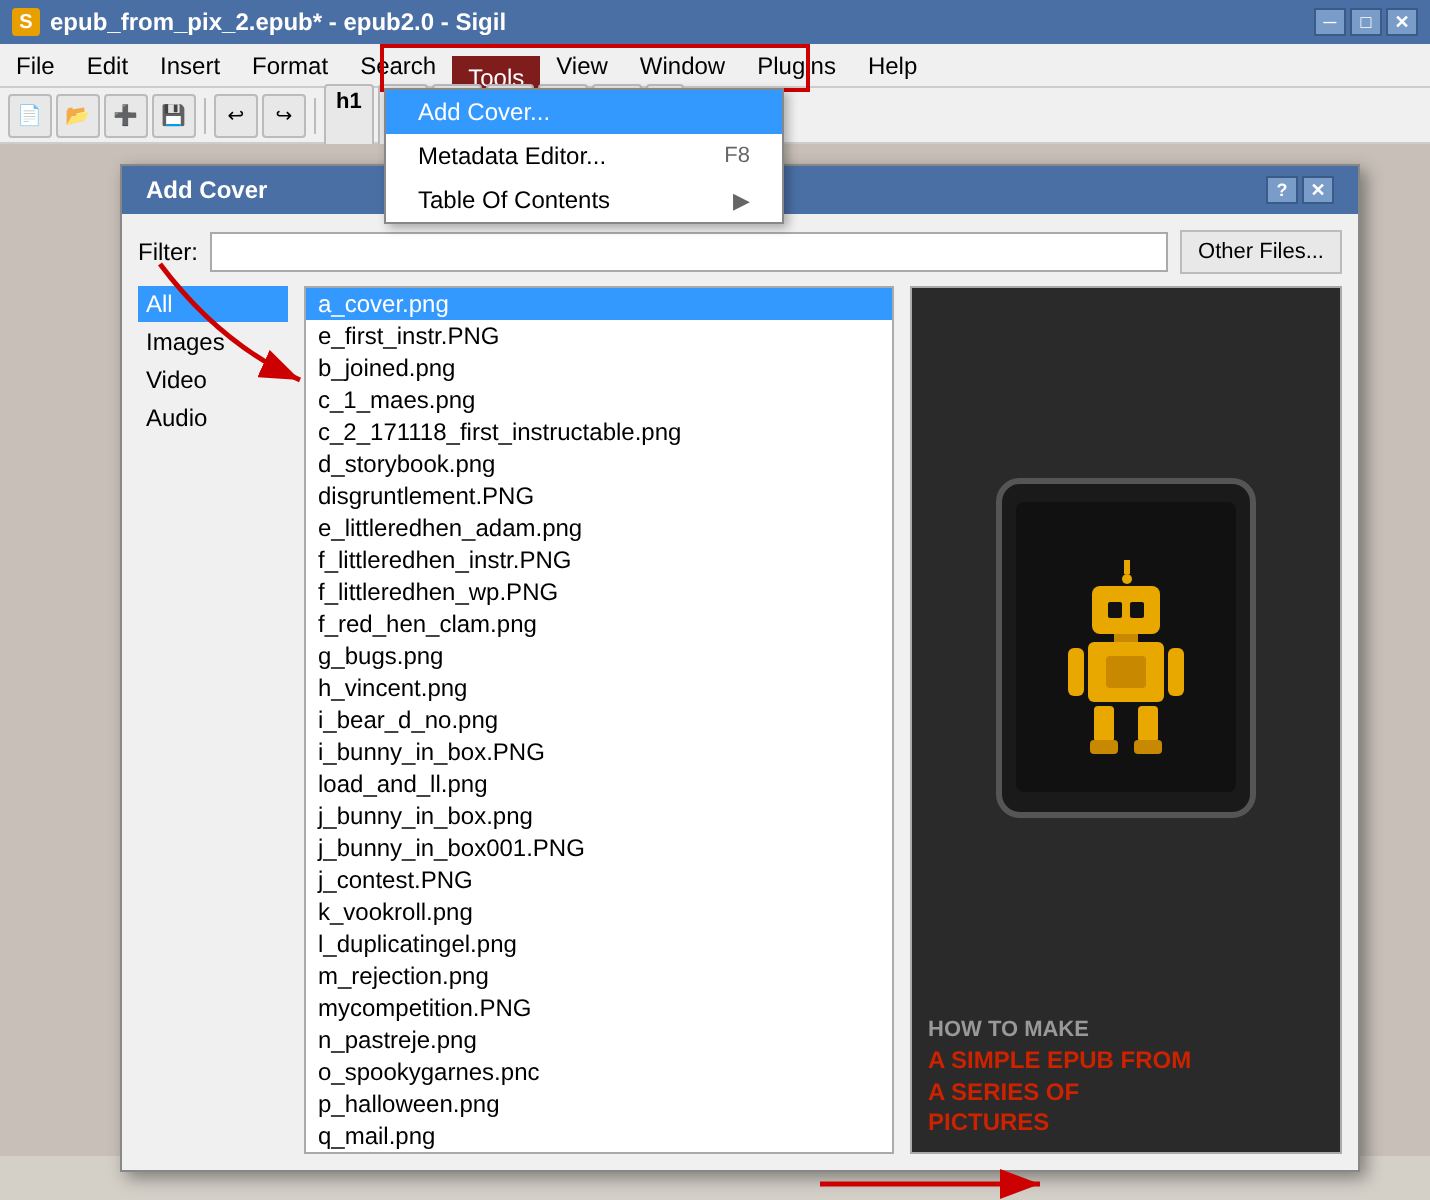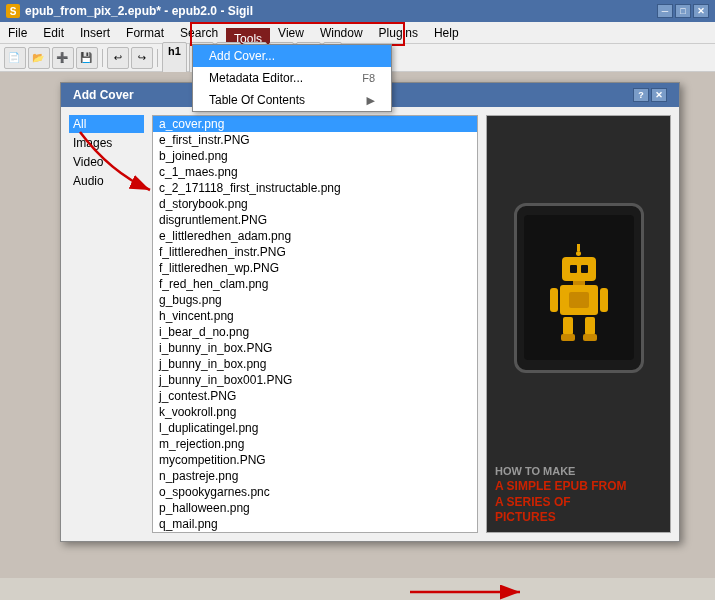--- a/index.html
+++ b/index.html
@@ -282,21 +282,21 @@
       cursor: pointer;
       white-space: nowrap;
     }
     .file-item.selected {
       background: #3399ff;
       color: white;
     }
 
     
     .preview-panel {
-      width: 185px;
+      width: 216px;
       border: 1px solid #aaa;
       background: #e8e8e8;
       display: flex;
       flex-direction: column;
       overflow: hidden;
     }
     .preview-image {
       flex: 1;
       display: flex;
       align-items: center;
@@ -443,20 +443,25 @@
     <div class="dialog-title-bar">
       <span>Add Cover</span>
       <div class="dialog-title-controls">
         <div class="dialog-title-btn">?</div>
         <div class="dialog-title-btn">✕</div>
       </div>
     </div>
 
     <div class="dialog-content">
 
+      <div class="filter-row">
+        <span class="filter-label">Filter:</span>
+        <input class="filter-input" type="text" value="" style="">
+        <button class="other-files-btn">Other Files...</button>
+      </div>
 
       <div class="dialog-middle">
 
         <div class="left-panel">
           <div class="left-panel-item selected">All</div>
           <div class="left-panel-item">Images</div>
           <div class="left-panel-item">Video</div>
           <div class="left-panel-item">Audio</div>
         </div>
 
@@ -470,20 +475,21 @@
             <div class="file-item">d_storybook.png</div>
             <div class="file-item">disgruntlement.PNG</div>
             <div class="file-item">e_littleredhen_adam.png</div>
             <div class="file-item">f_littleredhen_instr.PNG</div>
             <div class="file-item">f_littleredhen_wp.PNG</div>
             <div class="file-item">f_red_hen_clam.png</div>
             <div class="file-item">g_bugs.png</div>
             <div class="file-item">h_vincent.png</div>
             <div class="file-item">i_bear_d_no.png</div>
             <div class="file-item">i_bunny_in_box.PNG</div>
+            <div class="file-item">load_and_ll.png</div>
             <div class="file-item">j_bunny_in_box.png</div>
             <div class="file-item">j_bunny_in_box001.PNG</div>
             <div class="file-item">j_contest.PNG</div>
             <div class="file-item">k_vookroll.png</div>
             <div class="file-item">l_duplicatingel.png</div>
             <div class="file-item">m_rejection.png</div>
             <div class="file-item">mycompetition.PNG</div>
             <div class="file-item">n_pastreje.png</div>
             <div class="file-item">o_spookygarnes.pnc</div>
             <div class="file-item">p_halloween.png</div>

